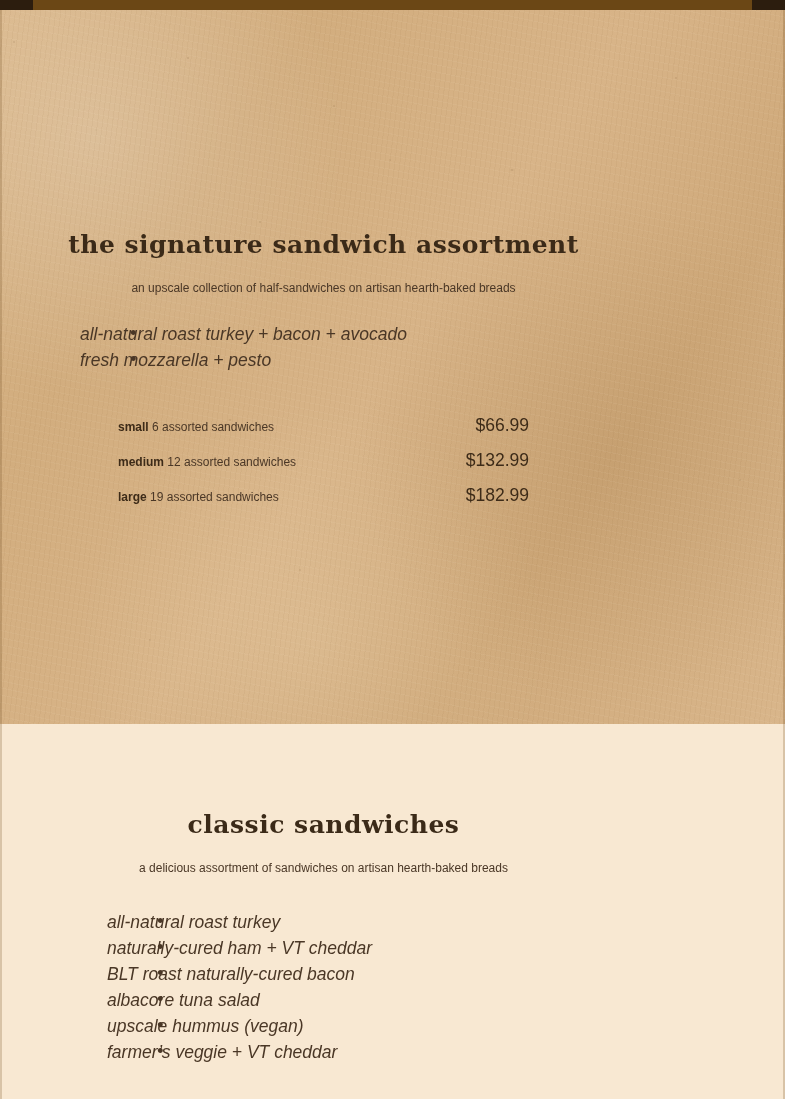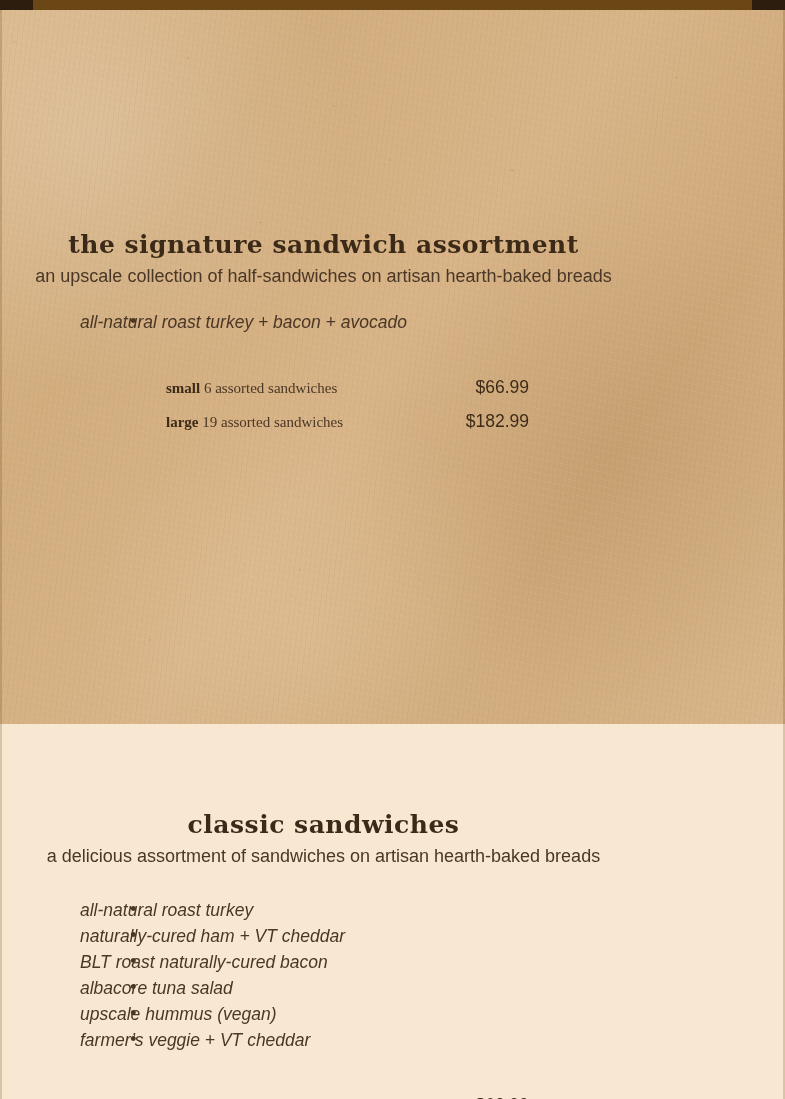--- a/index.html
+++ b/index.html
@@ -132,24 +132,24 @@
     font-family: "DejaVu Serif", serif;
     font-weight: bold;
     font-size: 25px;
     letter-spacing: 0.5px;
     color: #3b2a18;
     margin: 0;
   }
   .section-subtitle {
     text-align: center;
     font-family: "Liberation Sans", sans-serif;
-    font-size: 18px;
+    font-size: 12px;
     line-height: 26px;
     color: #4a3726;
-    margin: 4px auto 0 auto;
+    margin: 16px auto 0 auto;
     max-width: 600px;
   }
 
   ul.items {
     list-style: none;
     margin: 20px 0 0 0;
     padding: 0;
   }
   ul.items li {
     position: relative;
@@ -173,45 +173,44 @@
     margin-top: 36px;
   }
   .size-row {
     display: flex;
     align-items: baseline;
     justify-content: space-between;
     padding: 0 118px 0 118px;
     line-height: 33px;
   }
   .size-left {
-    font-family: Liberation Serif, serif;
-    font-size: 15px;
-    color: #4a3726;
-    margin-left: 48px;
+    font-family: Liberation Sans, sans-serif;
+    font-size: 12px;
+    color: #4a3726;
   }
   .size-name {
     font-weight: bold;
     color: #3d2b18;
   }
   .size-price {
     font-family: "Liberation Sans", sans-serif;
     font-weight: normal;
     font-size: 17.5px;
     color: #3d2b18;
     white-space: nowrap;
   }
 
   
   #section-signature { top: 230px; }
   #section-signature .section-subtitle { max-width: 580px; }
 
   
   #section-classic { top: 810px; }
   #section-classic .section-subtitle { max-width: 700px; }
-  #section-classic ul.items { margin-top: 28px; }
+  #section-classic ul.items { margin-top: 28px; margin-left: 27px; }
 </style>
 </head>
 <body>
 
 <div class="page">
 
   <div class="top-strip">
     <div class="top-strip-inner"></div>
   </div>
 
@@ -219,29 +218,37 @@
   <div class="cream-panel"></div>
   <div class="edge-left"></div>
   <div class="edge-right"></div>
 
   <div class="content" id="section-signature">
     <h2 class="section-title">the signature sandwich assortment</h2>
     <p class="section-subtitle">an upscale collection of half-sandwiches on artisan hearth-baked breads</p>
 
     <ul class="items">
       <li>all-natural roast turkey + bacon + avocado</li>
+      <li>fresh mozzarella + pesto</li>
     </ul>
 
     <div class="sizes">
       <div class="size-row">
         <div class="size-left">
           <span class="size-name">small</span>
           <span>6 assorted sandwiches</span>
         </div>
         <div class="size-price">$66.99</div>
+      </div>
+      <div class="size-row">
+        <div class="size-left">
+          <span class="size-name">medium</span>
+          <span>12 assorted sandwiches</span>
+        </div>
+        <div class="size-price">$132.99</div>
       </div>
       <div class="size-row">
         <div class="size-left">
           <span class="size-name">large</span>
           <span>19 assorted sandwiches</span>
         </div>
         <div class="size-price">$182.99</div>
       </div>
     </div>
   </div>

